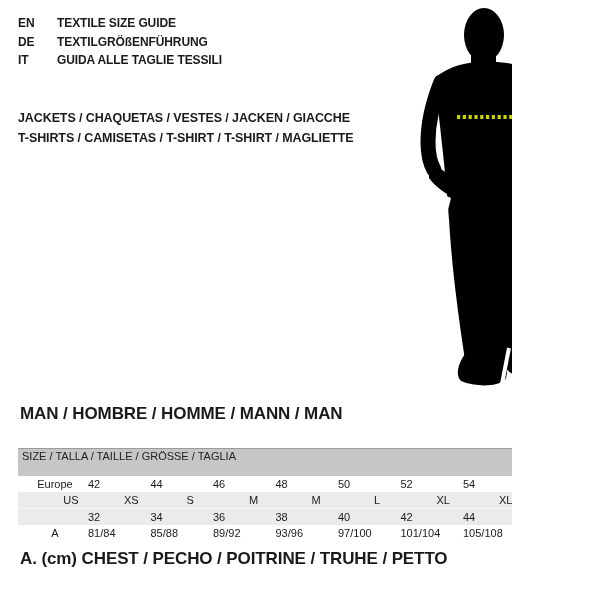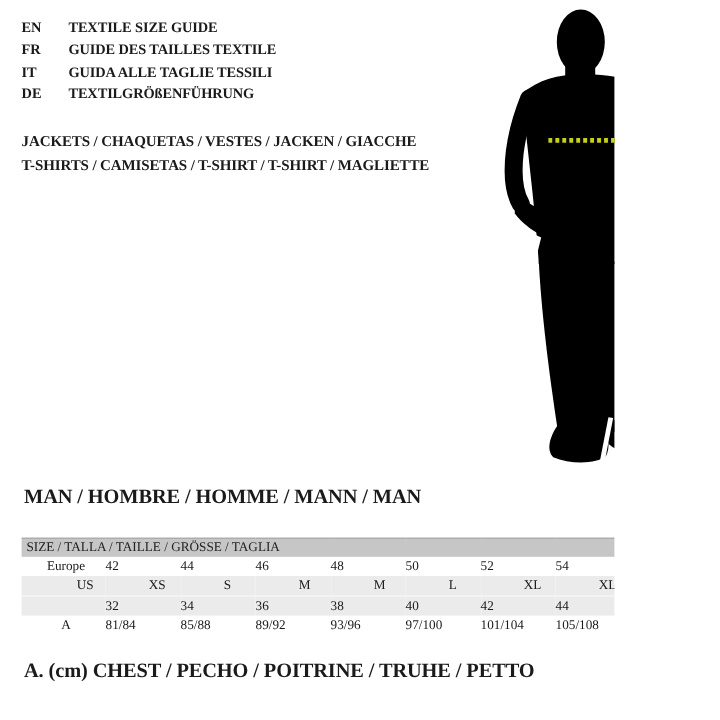--- a/index.html
+++ b/index.html
@@ -1,65 +1,61 @@
 <!DOCTYPE html>
 <html style="--text-color: #1a1a1a; --accent-dash: #c9d400; --table-header-bg: #c6c6c6; --table-alt-row-bg: #ebebeb;"><head>
 <meta charset="utf-8">
 <style>
   html,body{margin:0;padding:0;background:#fff;}
   .page{
     position:relative;width:512px;height:600px;background:#fff;overflow:hidden;
-    font-family:Liberation Serif, serif;color:var(--text-color,#1a1a1a);
+    font-family:Liberation Sans, sans-serif;color:var(--text-color,#1a1a1a);
   }
   
   .langs{position:absolute;left:18px;top:14px;}
   .lang-row{display:flex;height:18.5px;align-items:center;font-weight:bold;font-size:12px;letter-spacing:-0.1px;}
   .lang-code{width:39px;}
   
   .cats{position:absolute;left:18px;top:109px;font-weight:bold;font-size:12.5px;line-height:19.5px;letter-spacing:-0.1px;}
   
   .figure{position:absolute;left:405px;top:6px;width:160px;height:390px;}
   .measure-label{position:absolute;left:561px;top:110px;font-size:13px;}
   
   .section-title{position:absolute;left:20px;top:404px;font-weight:bold;font-size:17px;letter-spacing:-0.1px;}
   
   .size-table{position:absolute;left:18px;top:448px;width:570px;border-collapse:collapse;font-size:11px;table-layout:fixed;}
   .size-table th{
     text-align:left;font-weight:normal;font-size:11px;height:15px;line-height:15px;
-    padding:0 0 0 4px;background:var(--table-header-bg,#c6c6c6);
+    padding:0 0 12px 4px;background:var(--table-header-bg,#c6c6c6);
     border-top:1px solid #9b9b9b;color:#222;margin-left:20px;
   }
   .size-table td{height:16px;line-height:16px;text-align:left;padding:0;font-weight:normal;}
   .size-table td.lbl{text-align:center;padding-left:4px;}
   .size-table tr.alt{background:var(--table-alt-row-bg,#ebebeb);}
   .size-table tr.alt-sep td{border-bottom:1px solid #f6f6f6;padding-left:36px;}
   
   .footer-note{position:absolute;left:20px;top:549px;font-weight:bold;font-size:17px;letter-spacing:-0.1px;}
 </style>
 </head>
 <body>
 
 <div class="page">
 
   <div class="langs">
     <div class="lang-row">
       <span class="lang-code">EN</span>
       <span class="lang-title">TEXTILE SIZE GUIDE</span>
     </div>
     <div class="lang-row">
-      <span class="lang-code">FR</span>
-      <span class="lang-title">GUIDE DES TAILLES TEXTILE</span>
+      <span class="lang-code">DE</span>
+      <span class="lang-title">TEXTILGRÖßENFÜHRUNG</span>
     </div>
     <div class="lang-row">
       <span class="lang-code">IT</span>
       <span class="lang-title">GUIDA ALLE TAGLIE TESSILI</span>
-    </div>
-    <div class="lang-row">
-      <span class="lang-code">DE</span>
-      <span class="lang-title">TEXTILGRÖßENFÜHRUNG</span>
     </div>
   </div>
 
   <div class="cats">
     <div>JACKETS / CHAQUETAS / VESTES / JACKEN / GIACCHE</div>
     <div>T-SHIRTS / CAMISETAS / T-SHIRT / T-SHIRT / MAGLIETTE</div>
   </div>
 
   <svg class="figure" viewBox="0 0 160 390" aria-hidden="true">
     <g fill="#000">

